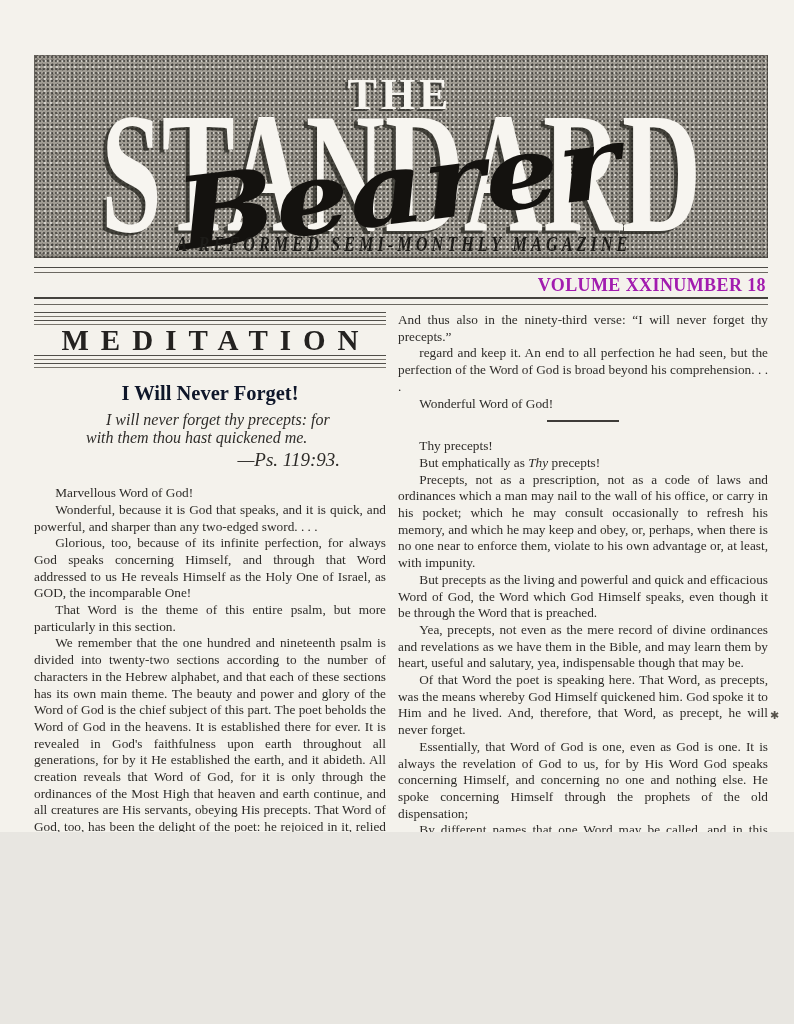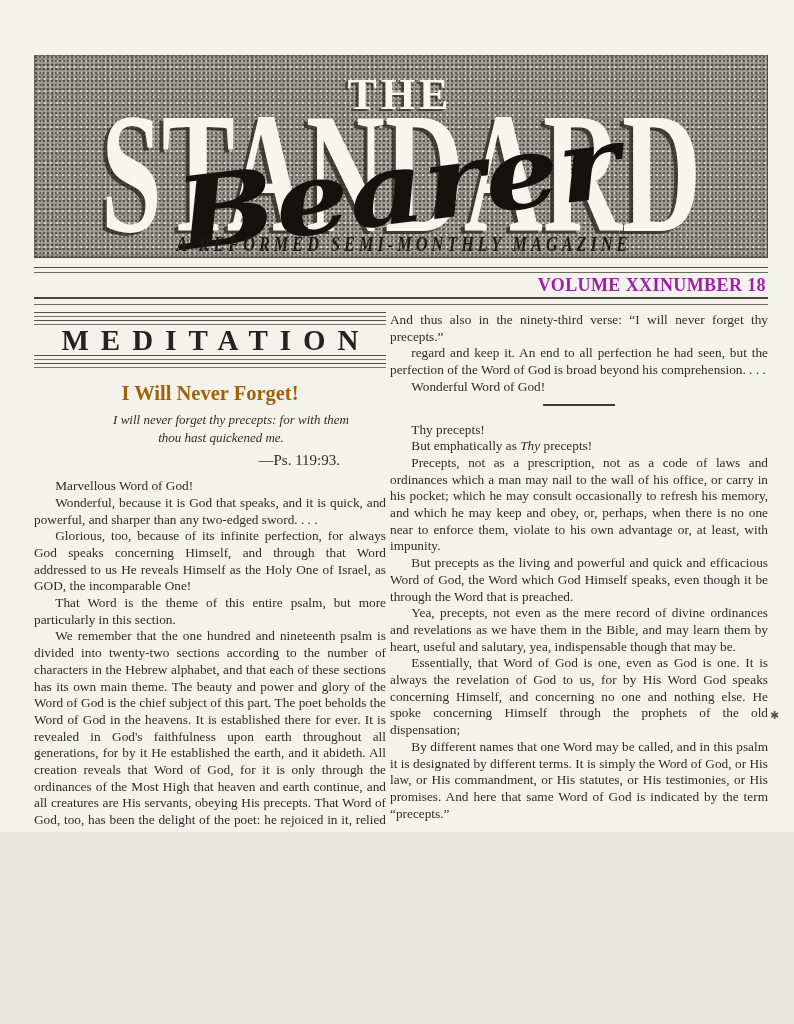--- a/index.html
+++ b/index.html
@@ -37,46 +37,46 @@
   .rule-thin2{height:4px;border-top:1px solid #4c4a45;border-bottom:1px solid #6b6861;margin-top:9px;}
   .issue-line{
     display:flex;justify-content:flex-end;align-items:baseline;
     font-size:18px;letter-spacing:.4px;font-weight:bold;font-family:"Liberation Serif",serif;
     padding:2px 2px 1px 2px;color:#a21caf;
   }
   .issue-line .center{position:absolute;left:0;right:0;text-align:center;font-weight:bold;}
   .issue-wrap{position:relative;}
   .rule-heavy{height:5px;border-top:2px solid #45433e;border-bottom:1px solid #6b6861;}
   
-  .columns{display:flex;gap:4px;margin-top:7px;}
+  .columns{display:flex;gap:12px;margin-top:7px;}
   .col-left{width:352px;flex:none;}
   .col-right{flex:1;min-width:0;}
   p{margin:0;}
   .body-text{font-size:13.3px;line-height:16.7px;text-align:justify;}
   .para{text-indent:1.6em;text-align:justify;}
   .no-first-indent p:first-child{text-indent:0;}
   
   .drule{height:3px;border-top:1px solid #504e49;border-bottom:1px solid #7a766e;}
   .drule + .drule{margin-top:3px;}
   .section-title{
     text-align:center;font-weight:bold;font-size:29px;letter-spacing:12px;
     margin:7px 0 6px 0;color:#242220;text-indent:12px;
     font-family:"Liberation Serif",serif;
   }
   .article-title{
     text-align:center;font-weight:bold;font-size:20.5px;
-    margin:17px 0 10px 0;color:#a16207;
+    margin:17px 0 10px 0;color:#0f172a;
   }
   .epigraph{
-    font-style:italic;font-size:13px;line-height:17.5px;
-    margin:2px 30px 6px 52px;text-align:center;text-indent:20px;
+    font-style:italic;font-size:16px;line-height:17.5px;
+    margin:2px 30px 6px 52px;text-align:left;text-indent:20px;
   }
   .epigraph-cite{
-    font-size:15px;text-align:right;
-    padding-right:46px;margin-bottom:9px;
+    font-style:italic;font-size:19px;text-align:right;
+    padding-right:46px;margin-bottom:16px;
   }
   .short-rule{width:72px;border-top:2px solid #3e3c38;margin:8px auto 0 auto;}
   .gap-md{height:16px;}
   .smudge{position:absolute;left:770px;top:709px;font-size:11px;color:#55524a;}
 </style>
 </head>
 <body>
 
 <div class="page">
 
@@ -133,20 +133,21 @@
       <div class="short-rule"></div>
       <div class="gap-md"></div>
 
       <p class="para">Thy precepts!</p>
       <p class="para"><span>But emphatically as </span><em>Thy</em><span> precepts!</span></p>
 
       <div>
           <p class="para">Precepts, not as a prescription, not as a code of laws and ordinances which a man may nail to the wall of his office, or carry in his pocket; which he may consult occasionally to refresh his memory, and which he may keep and obey, or, perhaps, when there is no one near to enforce them, violate to his own advantage or, at least, with impunity.</p>
           <p class="para">But precepts as the living and powerful and quick and efficacious Word of God, the Word which God Himself speaks, even though it be through the Word that is preached.</p>
           <p class="para">Yea, precepts, not even as the mere record of divine ordinances and revelations as we have them in the Bible, and may learn them by heart, useful and salutary, yea, indispensable though that may be.</p>
+          <p class="para">Of that Word the poet is speaking here.  That Word, as precepts, was the means whereby God Himself quickened him.  God spoke it to Him and he lived. And, therefore, that Word, as precept, he will never forget.</p>
           <p class="para">Essentially, that Word of God is one, even as God is one.  It is always the revelation of God to us, for by His Word God speaks concerning Himself, and concerning no one and nothing else.  He spoke concerning Himself through the prophets of the old dispensation;</p>
           <p class="para">By different names that one Word may be called, and in this psalm it is designated by different terms. It is simply the Word of God, or His law, or His commandment, or His statutes, or His testimonies, or His promises.  And here that same Word of God is indicated by the term “precepts.”</p>
         </div>
     </div>
 
   </div>
 
   <span class="smudge">✱</span>
 </div>
 

